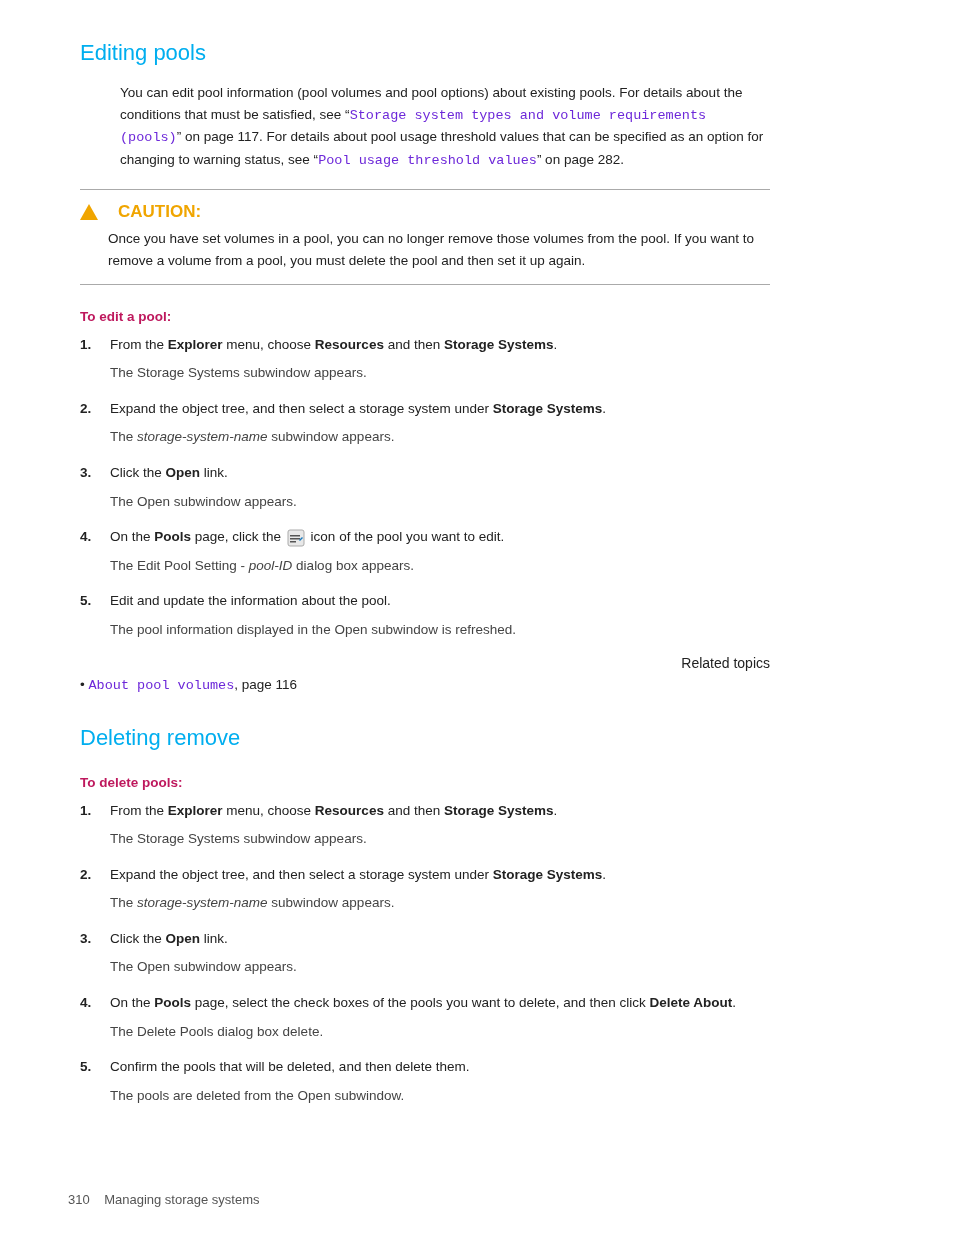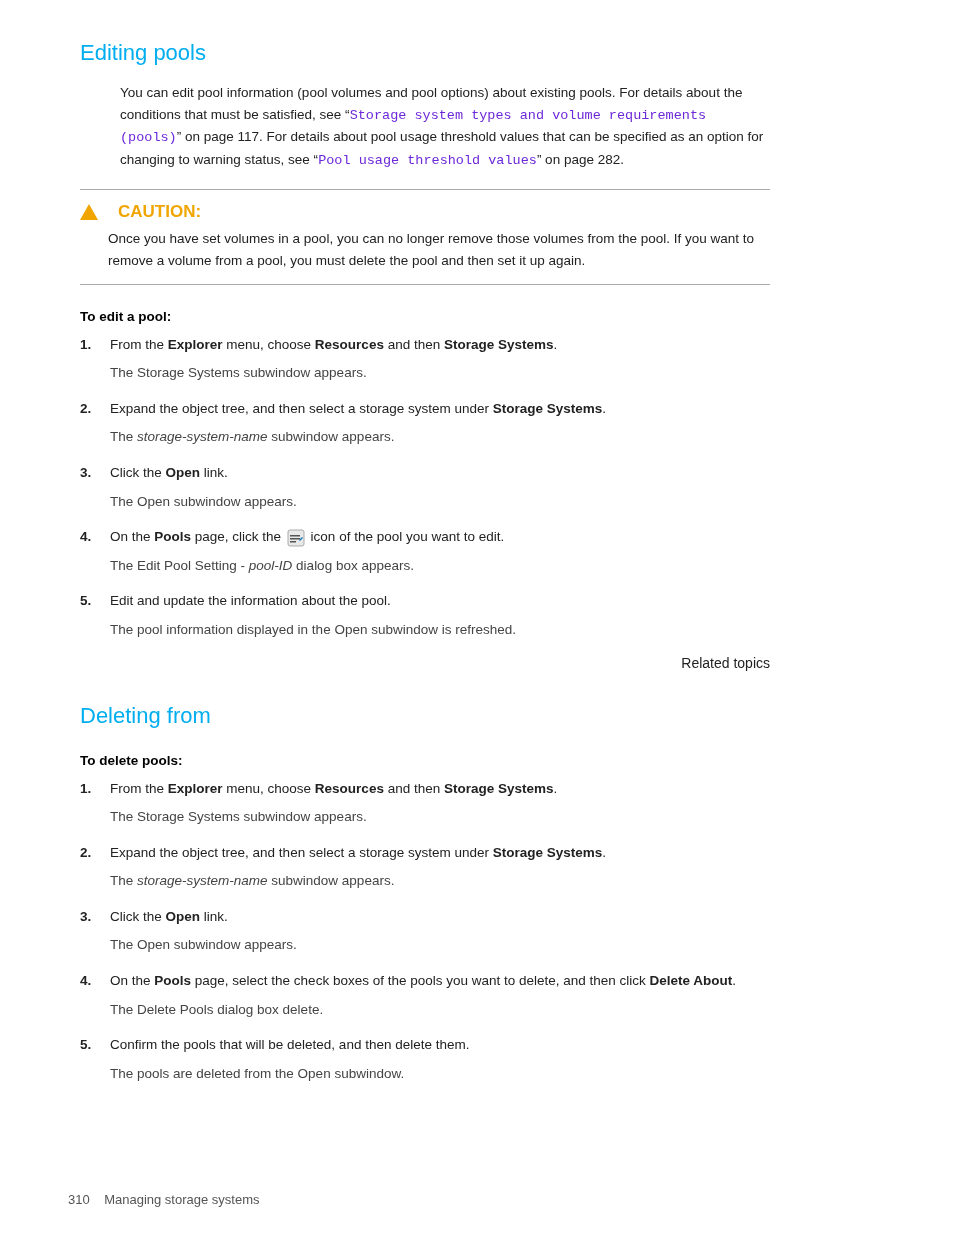--- a/index.html
+++ b/index.html
@@ -63,21 +63,21 @@
       border-left: 9px solid transparent;
       border-right: 9px solid transparent;
       border-bottom: 16px solid #f0a500;
       position: relative;
     }
     .caution-text {
       margin-left: 28px;
       line-height: 1.6;
     }
     .section-heading {
-      color: #000000;
+      color: #be185d;
       font-weight: bold;
       font-size: 13.5px;
       margin-bottom: 10px;
       margin-top: 24px;
     }
     .steps {
       margin-left: 0;
       padding-left: 0;
       list-style: none;
     }
@@ -222,23 +222,28 @@
       <div class="step-content">
         <span>Edit and update the information about the pool.</span>
         <div class="step-sub">The pool information displayed in the Open subwindow is refreshed.</div>
       </div>
     </li>
 
   </ol>
 
   <div class="related-topics">
     <div class="related-topics-heading">Related topics</div>
+    <ul>
+      <li>
+        <a>About pool volumes</a>, page 116
+      </li>
+    </ul>
   </div>
 
-  <h2>Deleting from</h2>
+  <h2>Deleting remove</h2>
 
   <div class="section-heading">To delete pools:</div>
 
   <ol class="steps">
 
     <li class="step-item">
       <span class="step-num">1.</span>
       <div class="step-content">
         <span>From the <strong>Explorer</strong> menu, choose <strong>Resources</strong> and then <strong>Storage Systems</strong>.</span>
         <div class="step-sub">The Storage Systems subwindow appears.</div>

